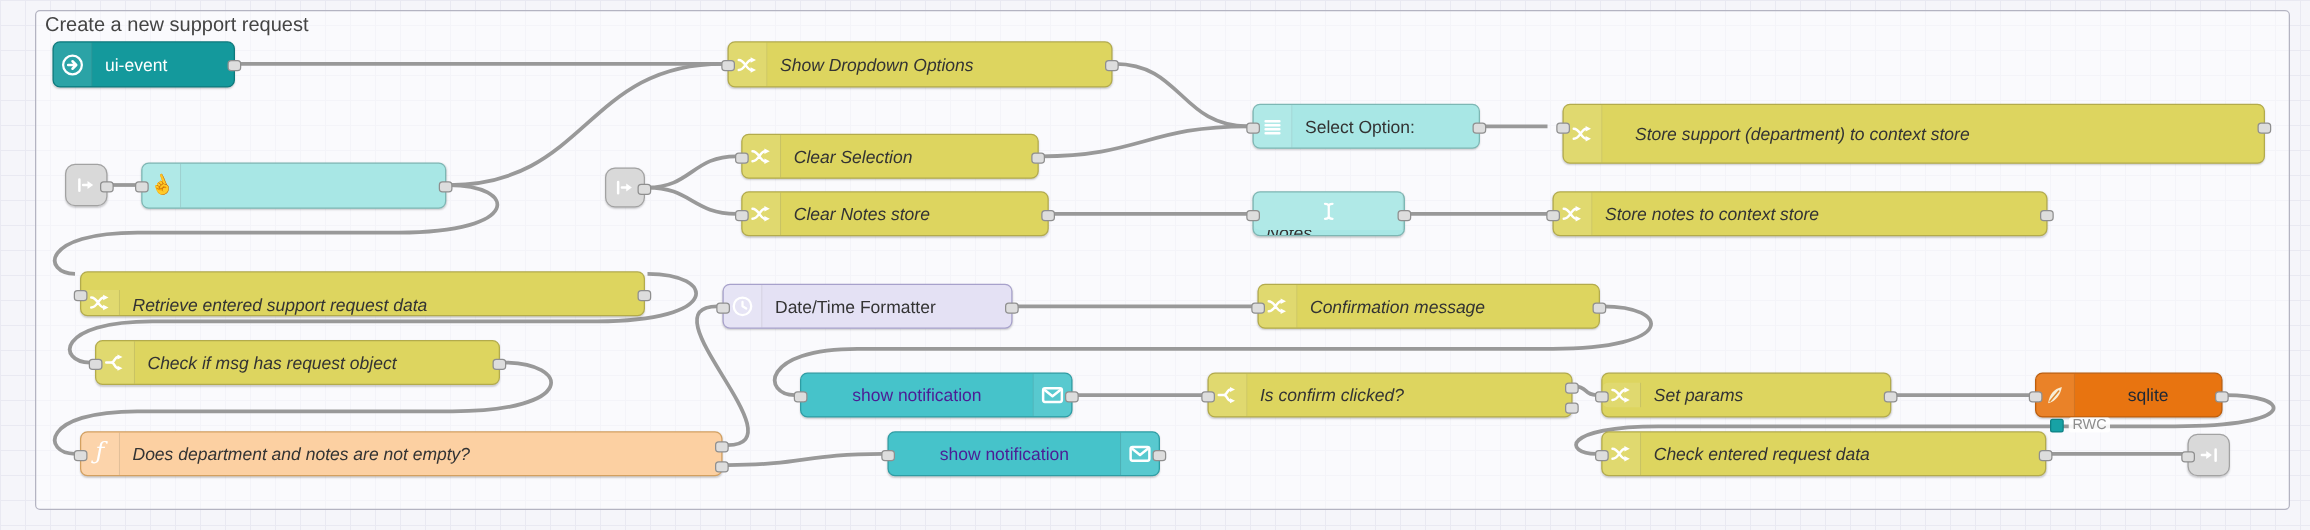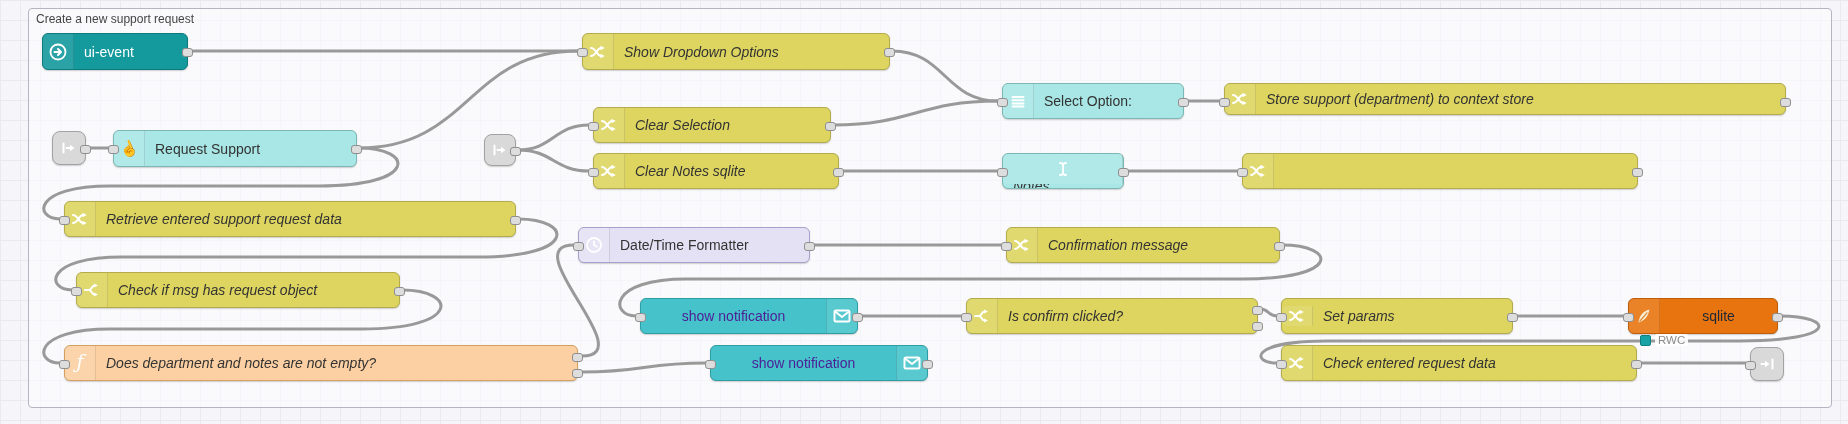--- a/index.html
+++ b/index.html
@@ -8,21 +8,21 @@
     background-color:#f5f5fa;
     background-image:linear-gradient(#e9e9f2 1px,transparent 1px),
                      linear-gradient(90deg,#e9e9f2 1px,transparent 1px);
     background-size:20px 20px;
     font-family:"Liberation Sans",sans-serif;
   }
   #wires{position:absolute;left:0;top:0;z-index:1;}
   #wires path{stroke:#999;stroke-width:3;fill:none;}
   #group{position:absolute;z-index:0;border:1px solid #b4b4c2;border-radius:4px;
          background:rgba(253,253,255,.55);}
-  #group-label{position:absolute;left:7px;top:3px;font-size:12px;color:#444;white-space:nowrap;}
+  #group-label{position:absolute;left:7px;top:3px;font-size:16px;color:#444;white-space:nowrap;}
   .node{position:absolute;z-index:2;border-radius:6px;box-sizing:border-box;
         display:flex;align-items:stretch;box-shadow:0 1px 1.5px rgba(0,0,0,.18);}
   .node .icon{flex:0 0 30px;display:flex;align-items:center;justify-content:center;
         background:rgba(255,255,255,.10);border-right:1px solid rgba(0,0,0,.10);
         border-radius:5px 0 0 5px;overflow:hidden;}
   .node .icon.right{border-right:none;border-left:1px solid rgba(0,0,0,.12);
         border-radius:0 5px 5px 0;}
   .node .label{flex:1 1 auto;display:flex;align-items:center;padding:0 10px;
         font-size:14px;color:#333;white-space:nowrap;overflow:hidden;}
   .node.italic .label{font-style:italic;}
@@ -125,38 +125,37 @@
       <span class="port" style="right: -6px; top: 13.5px;"></span>
     </div>
     <div class="node change italic" style="left: 593px; top: 153px; width: 246px; height: 36px;">
       <span class="icon">
         <svg width="20" height="20" viewBox="0 0 20 20" fill="none" stroke="#fff" stroke-width="2" stroke-linecap="round" stroke-linejoin="round">
           <path d="M3 6 C8 6 9 14 13 14 M3 14 C8 14 9 6 13 6"></path>
           <path d="M12.5 3.8 L16.8 6 L12.5 8.2 Z" fill="#fff" stroke="none"></path>
           <path d="M12.5 11.8 L16.8 14 L12.5 16.2 Z" fill="#fff" stroke="none"></path>
         </svg>
       </span>
-      <span class="label">Clear Notes sqlite</span>
+      <span class="label">Clear Notes store</span>
       <span class="port" style="left: -6px; top: 13.5px;"></span>
       <span class="port" style="right: -6px; top: 13.5px;"></span>
     </div>
     <div class="node link" style="left: 484px; top: 134px; width: 32px; height: 32px;">
       <span class="icon">
         <svg width="20" height="20" viewBox="0 0 20 20" fill="none" stroke="#fff" stroke-width="2" stroke-linecap="round" stroke-linejoin="round">
           <path d="M4.5 5.5 V14.5 M7.5 10 H11.5"></path>
           <path d="M11 6.8 L15.5 10 L11 13.2 Z" fill="#fff" stroke="none"></path>
         </svg>
       </span>
       <span class="port" style="right: -6px; top: 11.5px;"></span>
     </div>
     <div class="node widget" style="left: 113px; top: 130px; width: 244px; height: 37px;">
       <span class="icon">
         <span class="hand">☝</span>
       </span>
-      <span class="label">Request Support</span>
       <span class="port" style="left: -6px; top: 14px;"></span>
       <span class="port" style="right: -6px; top: 14px;"></span>
     </div>
     <div class="node widget" style="left: 1002px; top: 83px; width: 182px; height: 36px;">
       <span class="icon">
         <svg width="20" height="20" viewBox="0 0 20 20" fill="none" stroke="#fff" stroke-width="2" stroke-linecap="round" stroke-linejoin="round">
           <path d="M4.5 6 H15.5 M4.5 9.2 H15.5 M4.5 12.4 H15.5 M4.5 15.6 H15.5"></path>
         </svg>
       </span>
       <span class="label">Select Option:</span>
@@ -166,44 +165,45 @@
     <div class="node widget italic" style="left: 1002px; top: 153px; width: 122px; height: 36px; flex-direction: column;">
       <span class="icon">
         <svg width="20" height="20" viewBox="0 0 20 20" fill="none" stroke="#fff" stroke-width="2" stroke-linecap="round" stroke-linejoin="round">
           <path d="M7 4 C9 4 10 4.6 10 6 C10 4.6 11 4 13 4 M7 16 C9 16 10 15.4 10 14 C10 15.4 11 16 13 16 M10 6 V14" stroke-width="1.8"></path>
         </svg>
       </span>
       <span class="label">Notes</span>
       <span class="port" style="left: -6px; top: 13.5px;"></span>
       <span class="port" style="right: -6px; top: 13.5px;"></span>
     </div>
-    <div class="node change italic" style="left: 1224px; top: 83px; width: 562px; height: 32px;">
+    <div class="node change italic" style="left: 1250px; top: 83px; width: 562px; height: 48px; gap: 16px;">
       <span class="icon">
         <svg width="20" height="20" viewBox="0 0 20 20" fill="none" stroke="#fff" stroke-width="2" stroke-linecap="round" stroke-linejoin="round">
           <path d="M3 6 C8 6 9 14 13 14 M3 14 C8 14 9 6 13 6"></path>
           <path d="M12.5 3.8 L16.8 6 L12.5 8.2 Z" fill="#fff" stroke="none"></path>
           <path d="M12.5 11.8 L16.8 14 L12.5 16.2 Z" fill="#fff" stroke="none"></path>
         </svg>
       </span>
       <span class="label">Store support (department) to context store</span>
       <span class="port" style="left: -6px; top: 13.5px;"></span>
       <span class="port" style="right: -6px; top: 13.5px;"></span>
     </div>
     <div class="node change italic" style="left: 1242px; top: 153px; width: 396px; height: 36px;">
       <span class="icon">
         <svg width="20" height="20" viewBox="0 0 20 20" fill="none" stroke="#fff" stroke-width="2" stroke-linecap="round" stroke-linejoin="round">
           <path d="M3 6 C8 6 9 14 13 14 M3 14 C8 14 9 6 13 6"></path>
           <path d="M12.5 3.8 L16.8 6 L12.5 8.2 Z" fill="#fff" stroke="none"></path>
           <path d="M12.5 11.8 L16.8 14 L12.5 16.2 Z" fill="#fff" stroke="none"></path>
         </svg>
       </span>
-      <span class="port" style="left: -6px; top: 13.5px;"></span>
-      <span class="port" style="right: -6px; top: 13.5px;"></span>
-    </div>
-    <div class="node change italic" style="left: 64px; top: 201px; width: 452px; height: 36px;">
+      <span class="label">Store notes to context store</span>
+      <span class="port" style="left: -6px; top: 13.5px;"></span>
+      <span class="port" style="right: -6px; top: 13.5px;"></span>
+    </div>
+    <div class="node change italic" style="left: 64px; top: 217px; width: 452px; height: 36px; align-items: flex-end;">
       <span class="icon">
         <svg width="20" height="20" viewBox="0 0 20 20" fill="none" stroke="#fff" stroke-width="2" stroke-linecap="round" stroke-linejoin="round">
           <path d="M3 6 C8 6 9 14 13 14 M3 14 C8 14 9 6 13 6"></path>
           <path d="M12.5 3.8 L16.8 6 L12.5 8.2 Z" fill="#fff" stroke="none"></path>
           <path d="M12.5 11.8 L16.8 14 L12.5 16.2 Z" fill="#fff" stroke="none"></path>
         </svg>
       </span>
       <span class="label">Retrieve entered support request data</span>
       <span class="port" style="left: -6px; top: 13.5px;"></span>
       <span class="port" style="right: -6px; top: 13.5px;"></span>

